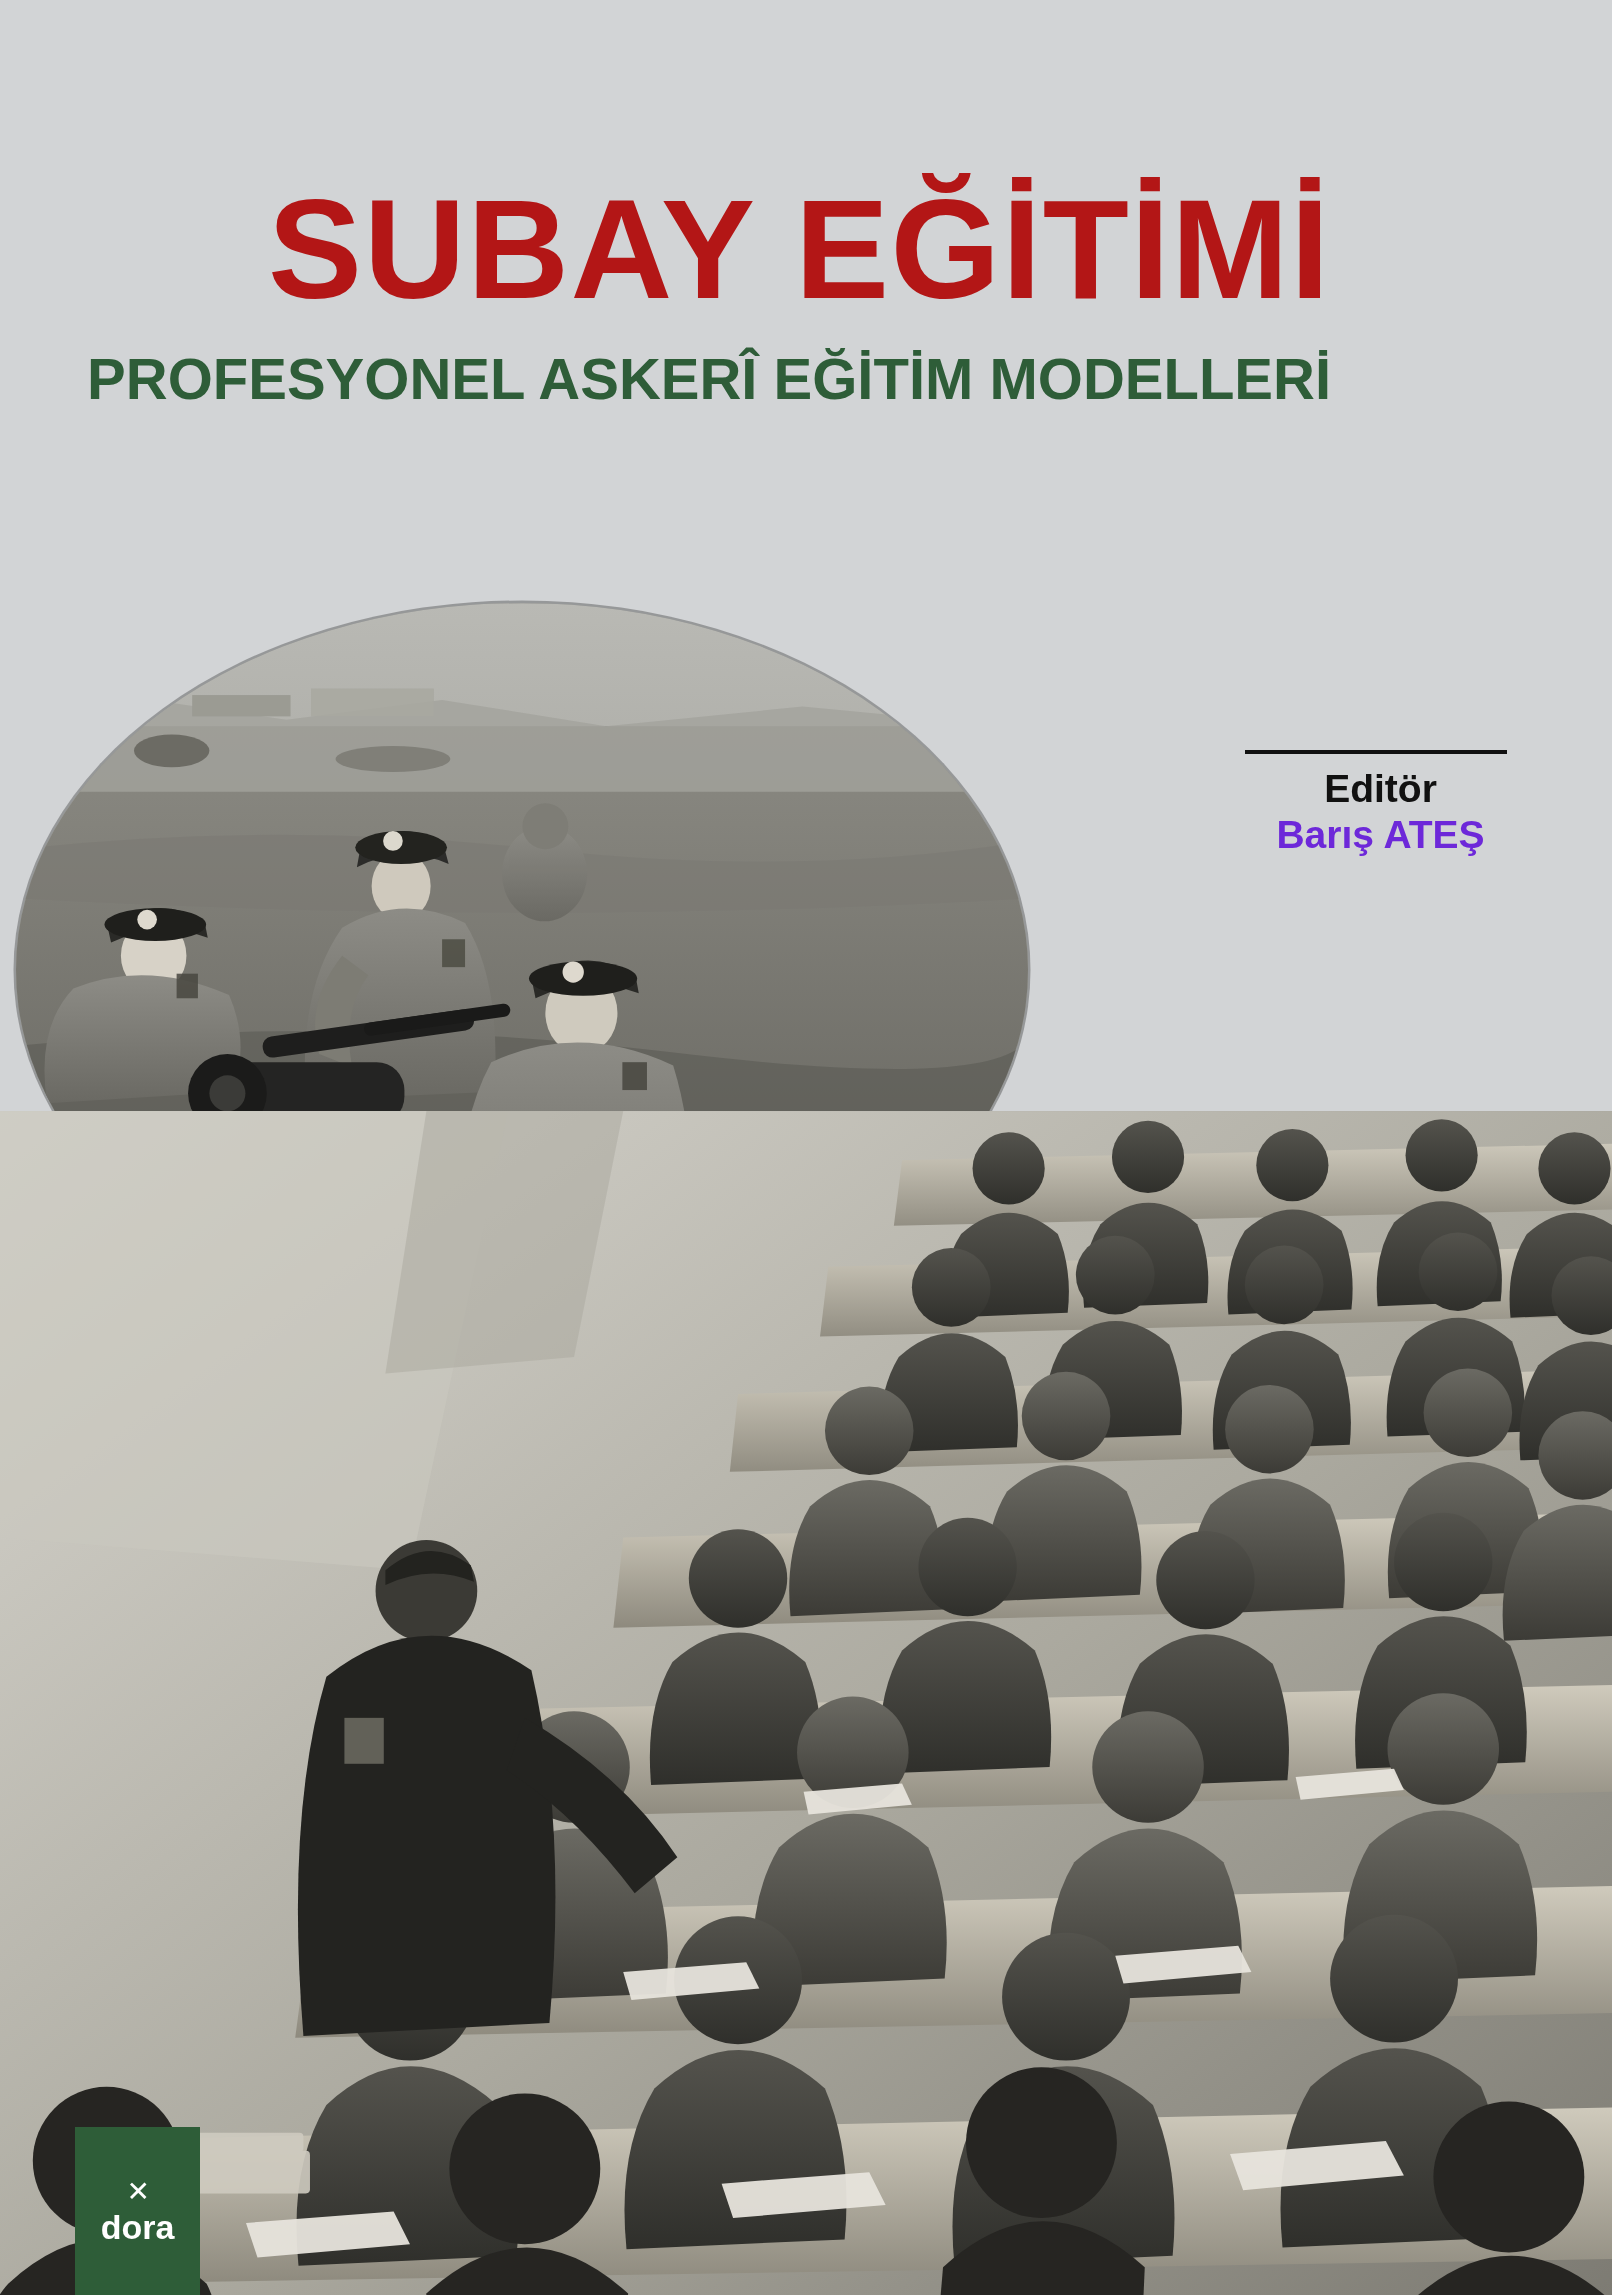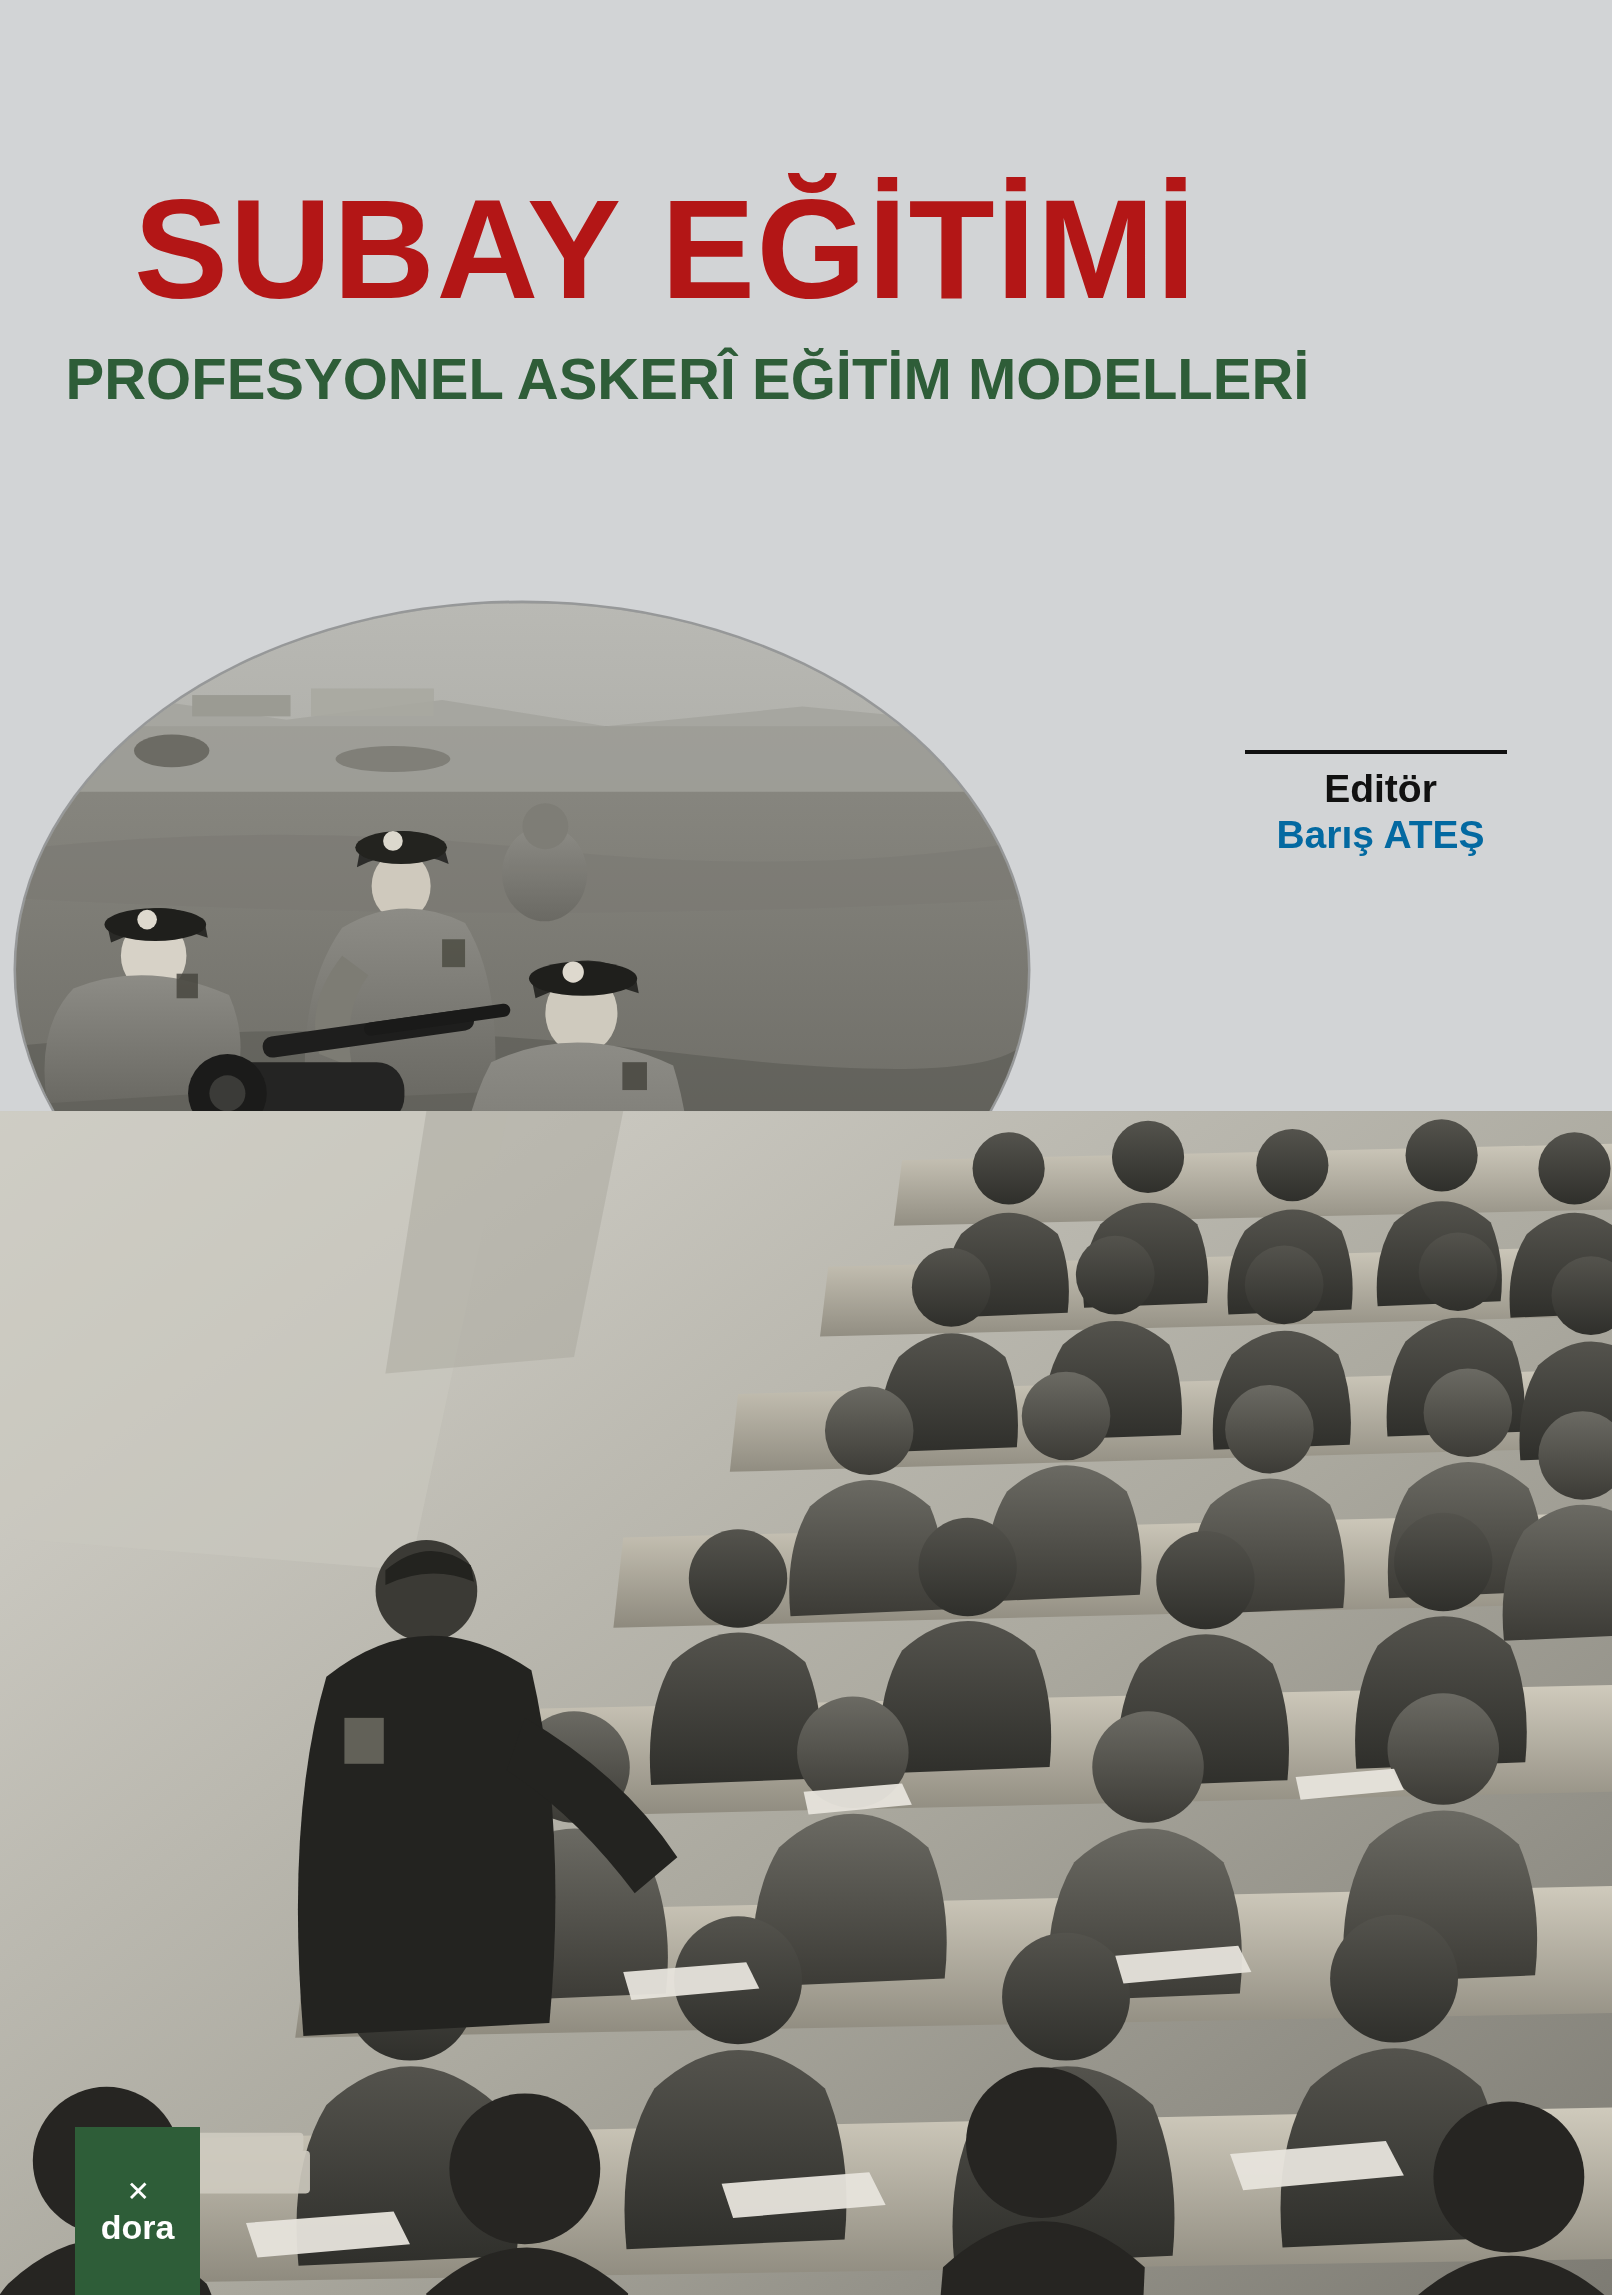--- a/index.html
+++ b/index.html
@@ -18,21 +18,21 @@
     background: #d2d4d6;
     overflow: hidden;
   }
 
   
   .title-block {
     position: absolute;
     left: 0;
     top: 179px;
     width: 1331px;
-    text-align: center;
+    text-align: right;
   }
   .main-title {
     font-size: 141px;
     font-weight: bold;
     color: #b31616;
     letter-spacing: 1.6px;
     line-height: 1.0;
     margin: 0;
     font-family: "Liberation Sans", sans-serif;
   }
@@ -63,21 +63,21 @@
   }
   .editor-label {
     font-size: 39px;
     font-weight: bold;
     color: #111111;
     line-height: 1.18;
   }
   .editor-name {
     font-size: 39px;
     font-weight: bold;
-    color: #0369a1;
+    color: #6d28d9;
     line-height: 1.18;
   }
 
   
   .photo-classroom {
     position: absolute;
     left: 0;
     top: 1111px;
     width: 1613px;
     height: 1185px;

